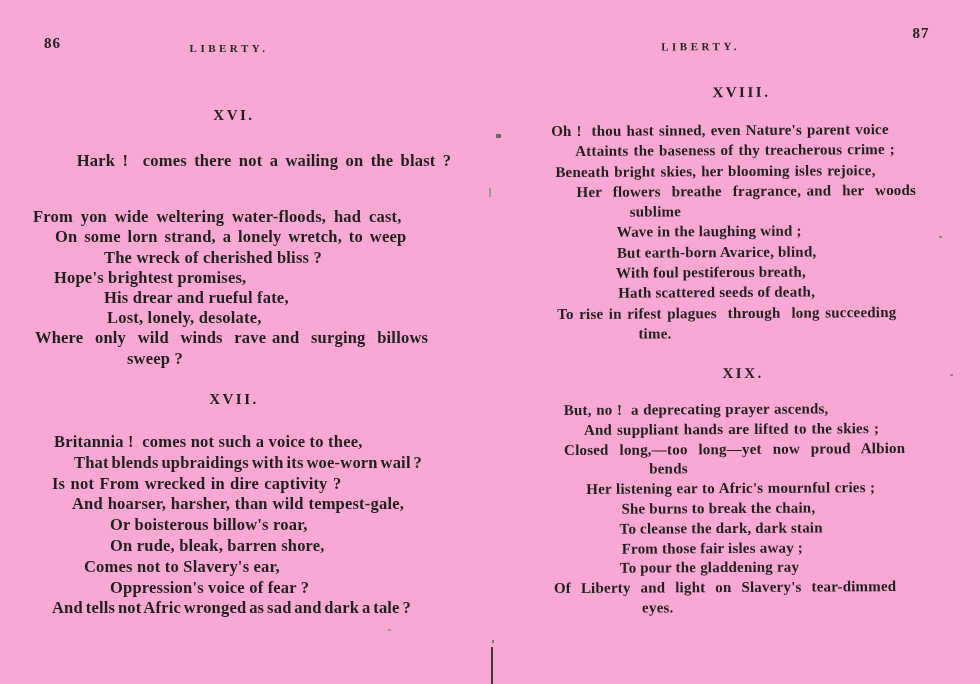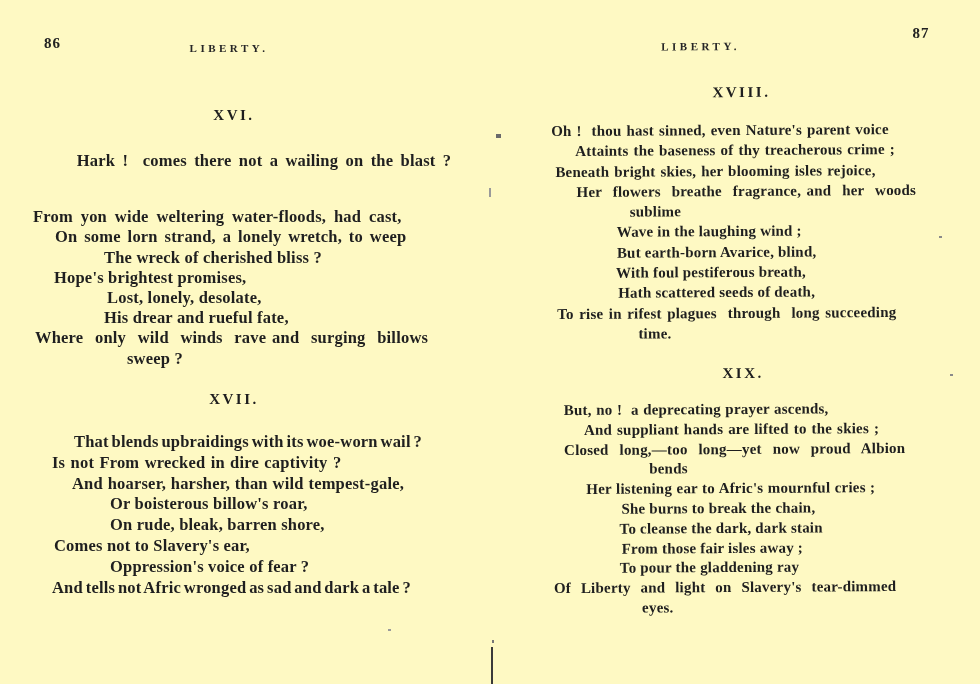--- a/index.html
+++ b/index.html
@@ -3,21 +3,21 @@
 <meta charset="utf-8">
 <style>
   html,body{margin:0;padding:0;}
   body{
     width:980px;height:684px;
     background:#fdfdfc;
     font-family:"Liberation Serif","DejaVu Serif",serif;
     color:#1f1f1f;
     overflow:hidden;
   }
-  .sheet{position:relative;width:980px;height:684px;background:#fef9c3;}
+  .sheet{position:relative;width:980px;height:684px;background:#f9a8d4;}
   .page{position:absolute;top:0;width:490px;height:684px;}
   .page-left{left:0;}
   .page-right{left:490px;transform:rotate(-0.35deg);transform-origin:50% 40%;}
   .page-number{
     position:absolute;
     font-size:15px;font-weight:bold;letter-spacing:1px;color:#222;
   }
   .running-title{
     position:absolute;text-align:center;
     font-size:11px;font-weight:bold;letter-spacing:3.5px;color:#262626;
@@ -42,33 +42,34 @@
   <div class="page page-left">
     <div class="page-number" style="left: 44px; top: 35px;">86</div>
     <div class="running-title" style="left: 0px; width: 458px; top: 42px;">LIBERTY.</div>
   <div class="stanza-heading" style="top: 107px; width: 468px;">XVI.</div>
       <div class="lines" style="top: 151px; line-height: 20.2px;">
         <div class="line" style="margin-left: 38px; word-spacing: 3px; text-align: center;">Hark !  comes there not a wailing on the blast ?</div>
         <div class="line" style="margin-left: 33px; word-spacing: 3.5px; margin-top: 36px;">From yon wide weltering water-floods, had cast,</div>
         <div class="line" style="margin-left: 55px; word-spacing: 2.5px;">On some lorn strand, a lonely wretch, to weep</div>
         <div class="line" style="margin-left: 104px;">The wreck of cherished bliss ?</div>
         <div class="line" style="margin-left: 54px;">Hope's brightest promises,</div>
+        <div class="line" style="margin-left: 104px;">His drear and rueful fate,</div>
         <div class="line" style="margin-left: 107px;">Lost, lonely, desolate,</div>
-        <div class="line" style="margin-left: 104px;">His drear and rueful fate,</div>
         <div class="line" style="margin-left: 35px; word-spacing: 1.5px;">Where  only  wild  winds  rave and  surging  billows</div>
         <div class="line" style="margin-left: 127px;">sweep ?</div>
       </div>
       <div class="stanza-heading" style="top: 391px; width: 468px;">XVII.</div>
       <div class="lines" style="top: 432px; line-height: 20.8px;">
+        <div class="line" style="margin-left: 54px;">Britannia !  comes not such a voice to thee,</div>
         <div class="line" style="margin-left: 74px; word-spacing: -1.5px;">That blends upbraidings with its woe-worn wail ?</div>
         <div class="line" style="margin-left: 52px; word-spacing: 1px;">Is not From wrecked in dire captivity ?</div>
         <div class="line" style="margin-left: 72px; word-spacing: 0.5px;">And hoarser, harsher, than wild tempest-gale,</div>
         <div class="line" style="margin-left: 110px;">Or boisterous billow's roar,</div>
         <div class="line" style="margin-left: 110px;">On rude, bleak, barren shore,</div>
-        <div class="line" style="margin-left: 54px;">Comes not to Slavery's ear,</div>
+        <div class="line" style="margin-left: 84px;">Comes not to Slavery's ear,</div>
         <div class="line" style="margin-left: 110px;">Oppression's voice of fear ?</div>
         <div class="line" style="margin-left: 52px; word-spacing: -1.5px;">And tells not Afric wronged as sad and dark a tale ?</div>
       </div>
     </div>
 
   <div class="page page-right">
     <div class="page-number" style="left: 424px; top: 26px;">87</div>
     <div class="running-title" style="left: 0px; width: 424px; top: 40px;">LIBERTY.</div>
   <div class="stanza-heading" style="top: 84px; width: 505px;">XVIII.</div>
       <div class="lines" style="top: 120px; line-height: 20.3px;">

